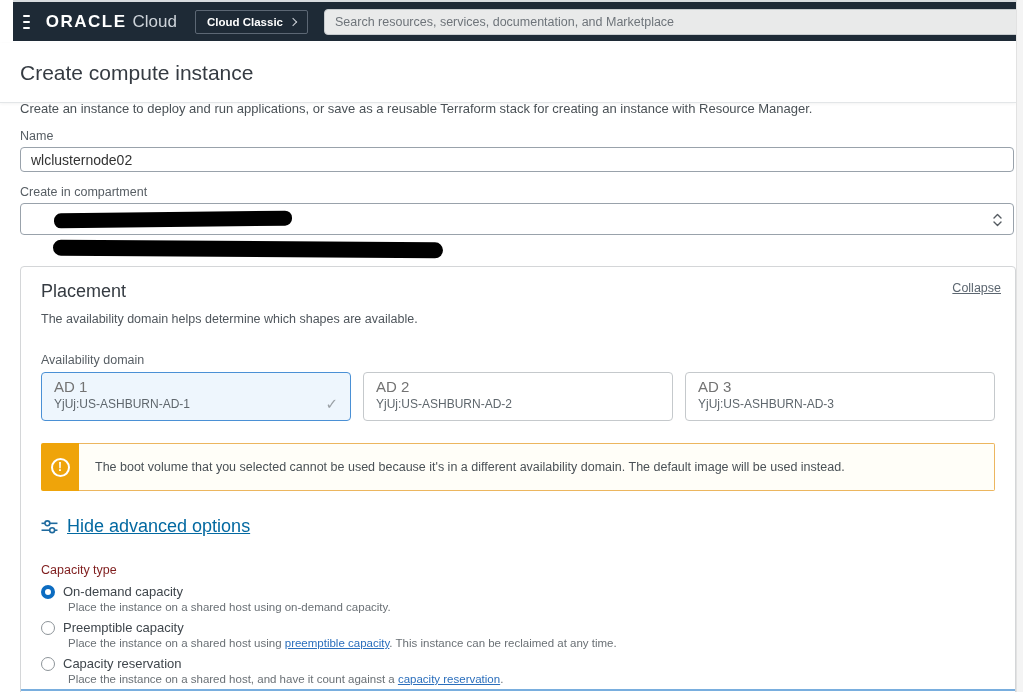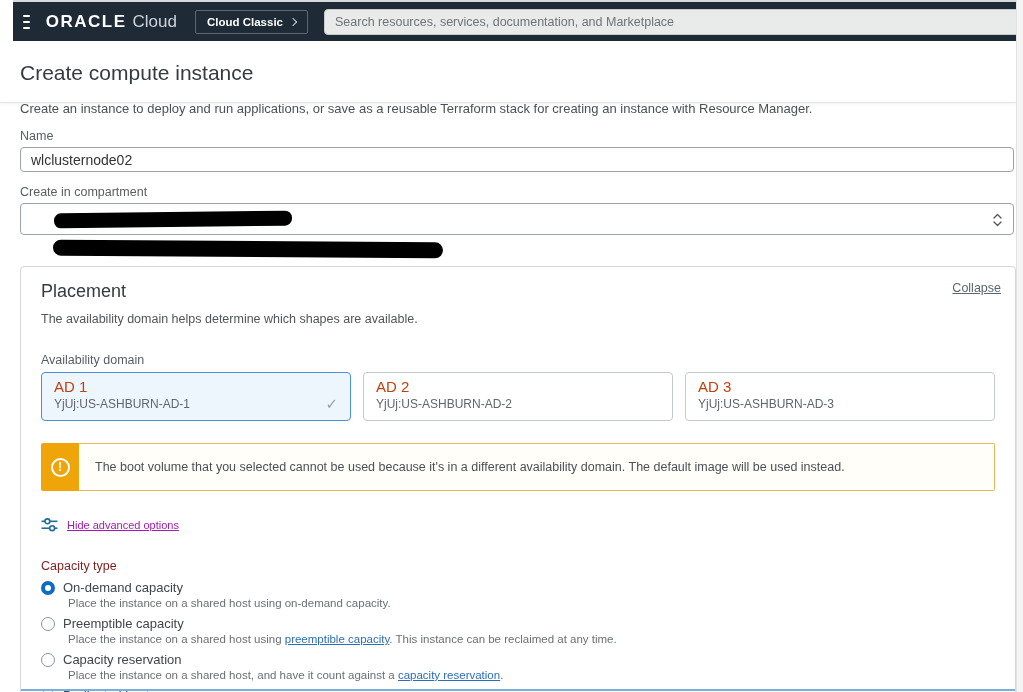--- a/index.html
+++ b/index.html
@@ -37,33 +37,33 @@
   
   .card { position:absolute; left:20px; top:266px; width:996px; height:450px; border:1px solid #d4d6d8; border-radius:4px; background:#fff; padding:14px 14px 0 20px; }
   .card-head { display:flex; justify-content:space-between; align-items:flex-start; }
   .card-title { font-size:18px; font-weight:400; color:#353b42; }
   .collapse-link { font-size:12.5px; color:#5c6670; text-decoration:underline; cursor:pointer; }
   .card-sub { margin-top:10px; font-size:12.5px; color:#4f565c; }
   .ad-label { margin-top:27px; font-size:12.5px; color:#575e64; }
   .ad-row { display:flex; gap:12px; margin-top:5px; padding-right:6px; }
   .ad-card { flex:1; height:49px; border:1px solid #c5c9cc; border-radius:4px; background:#fff; padding:5px 12px; position:relative; cursor:pointer; }
   .ad-card.selected { border:1px solid #4a90d5; background:#eef6fd; }
-  .ad-title { font-size:15px; color:#c2410c; }
+  .ad-title { font-size:15px; color:#737373; }
   .ad-sub { font-size:12px; color:#5f676d; margin-top:2px; }
   .ad-check { position:absolute; right:12px; bottom:7px; color:#9aa0a5; font-size:15px; }
 
   
   .warning { display:flex; margin-top:22px; margin-right:6px; height:48px; }
   .warning-icon-block { width:38px; background:#efa40a; display:flex; align-items:center; justify-content:center; border-radius:2px 0 0 2px; }
   .warning-circle { width:19px; height:19px; border:2px solid #fff; border-radius:50%; color:#fff; font-size:12px; font-weight:bold; display:flex; align-items:center; justify-content:center; }
   .warning-body { flex:1; border:1px solid #ecb65f; border-left:none; background:#fffef8; display:flex; align-items:center; padding:0 16px; font-size:12.5px; color:#4a5156; border-radius:0 2px 2px 0; }
 
   
   .advanced { display:flex; align-items:center; gap:9px; margin-top:25px; cursor:pointer; }
-  .advanced a { font-size:11px; color:#a21caf; text-decoration:underline; }
+  .advanced a { font-size:18px; color:#0369a1; text-decoration:underline; }
 
   
   .cap-label { margin-top:26px; font-size:12.5px; color:#7f1d1d; }
   .radio-row { display:flex; align-items:center; gap:8px; margin-top:7px; cursor:pointer; }
   .radio { width:14px; height:14px; border-radius:50%; border:1px solid #8d9499; background:#fff; flex:none; }
   .radio.selected { border:4px solid #0c6cc1; }
   .radio-label { font-size:13px; color:#3f464c; }
   .radio-desc { margin-left:27px; margin-top:2px; font-size:11.5px; color:#6a7075; }
   .radio-desc a { color:#2a6ebc; text-decoration:underline; cursor:pointer; }
 

